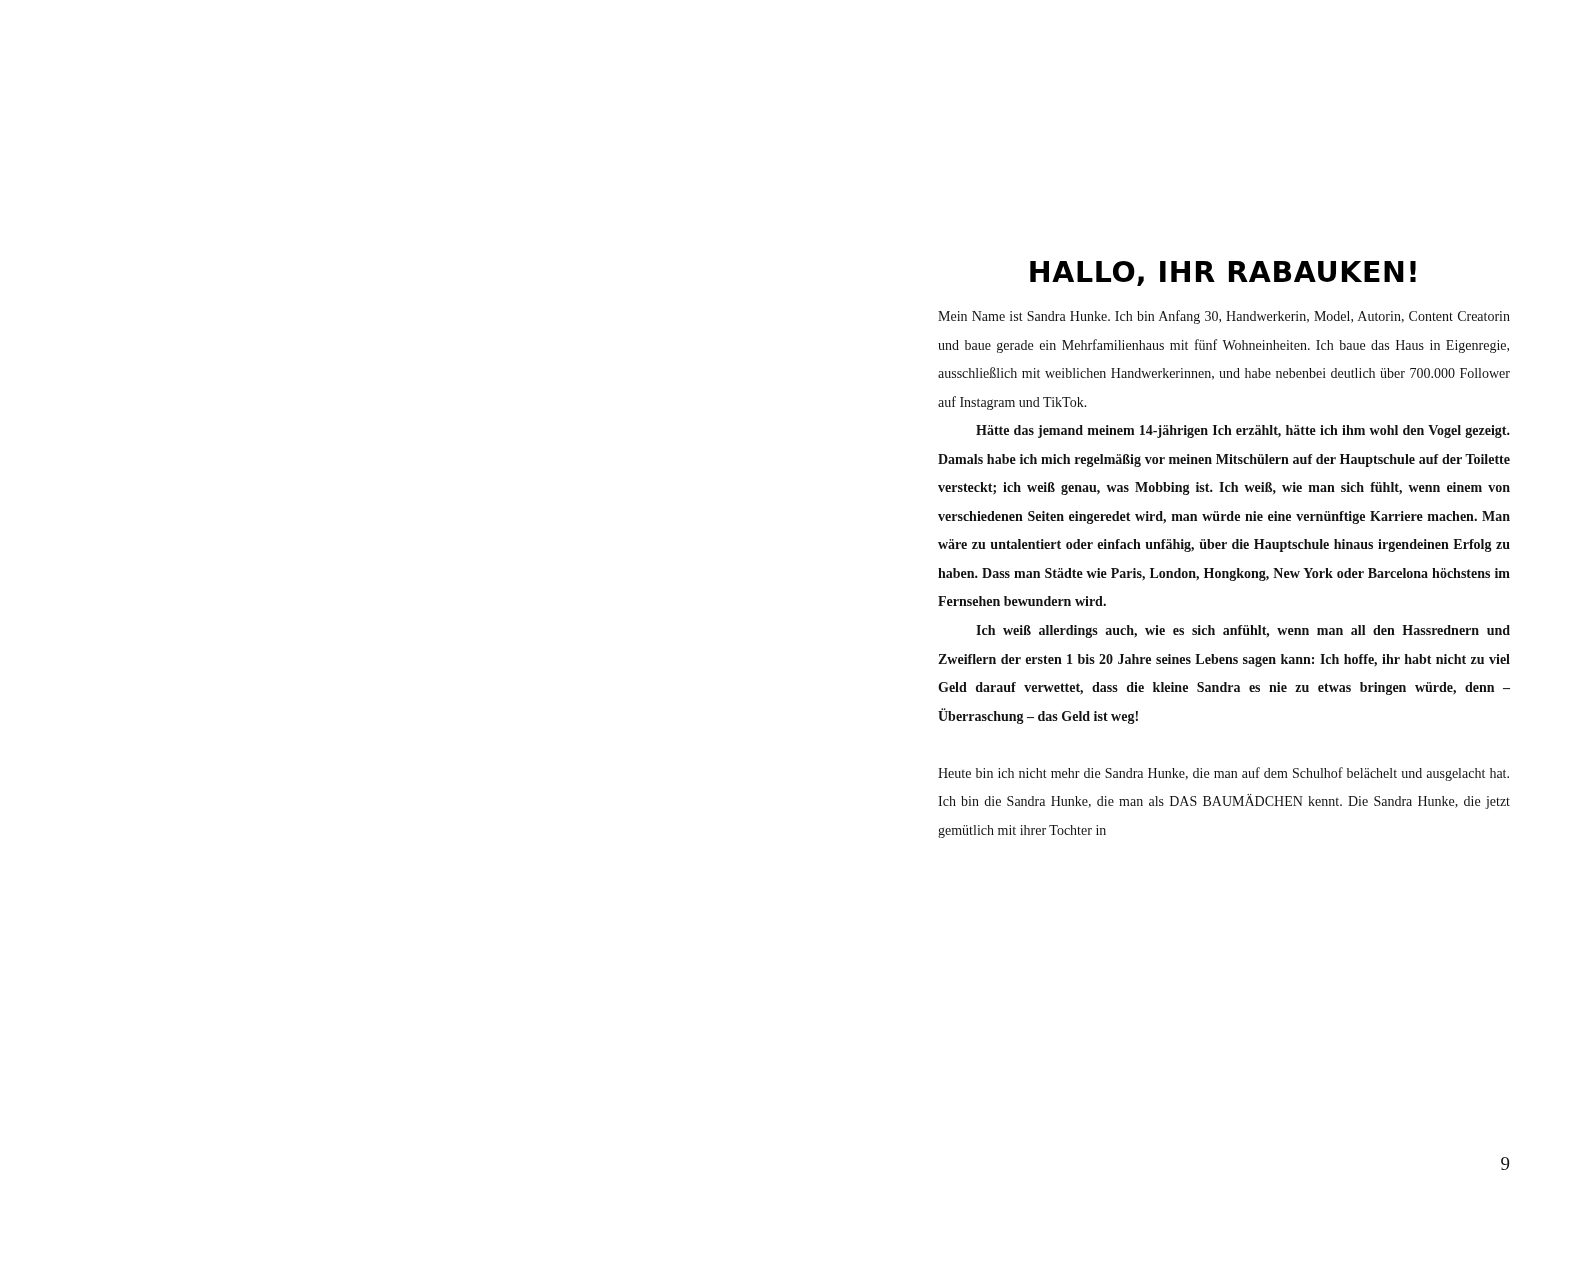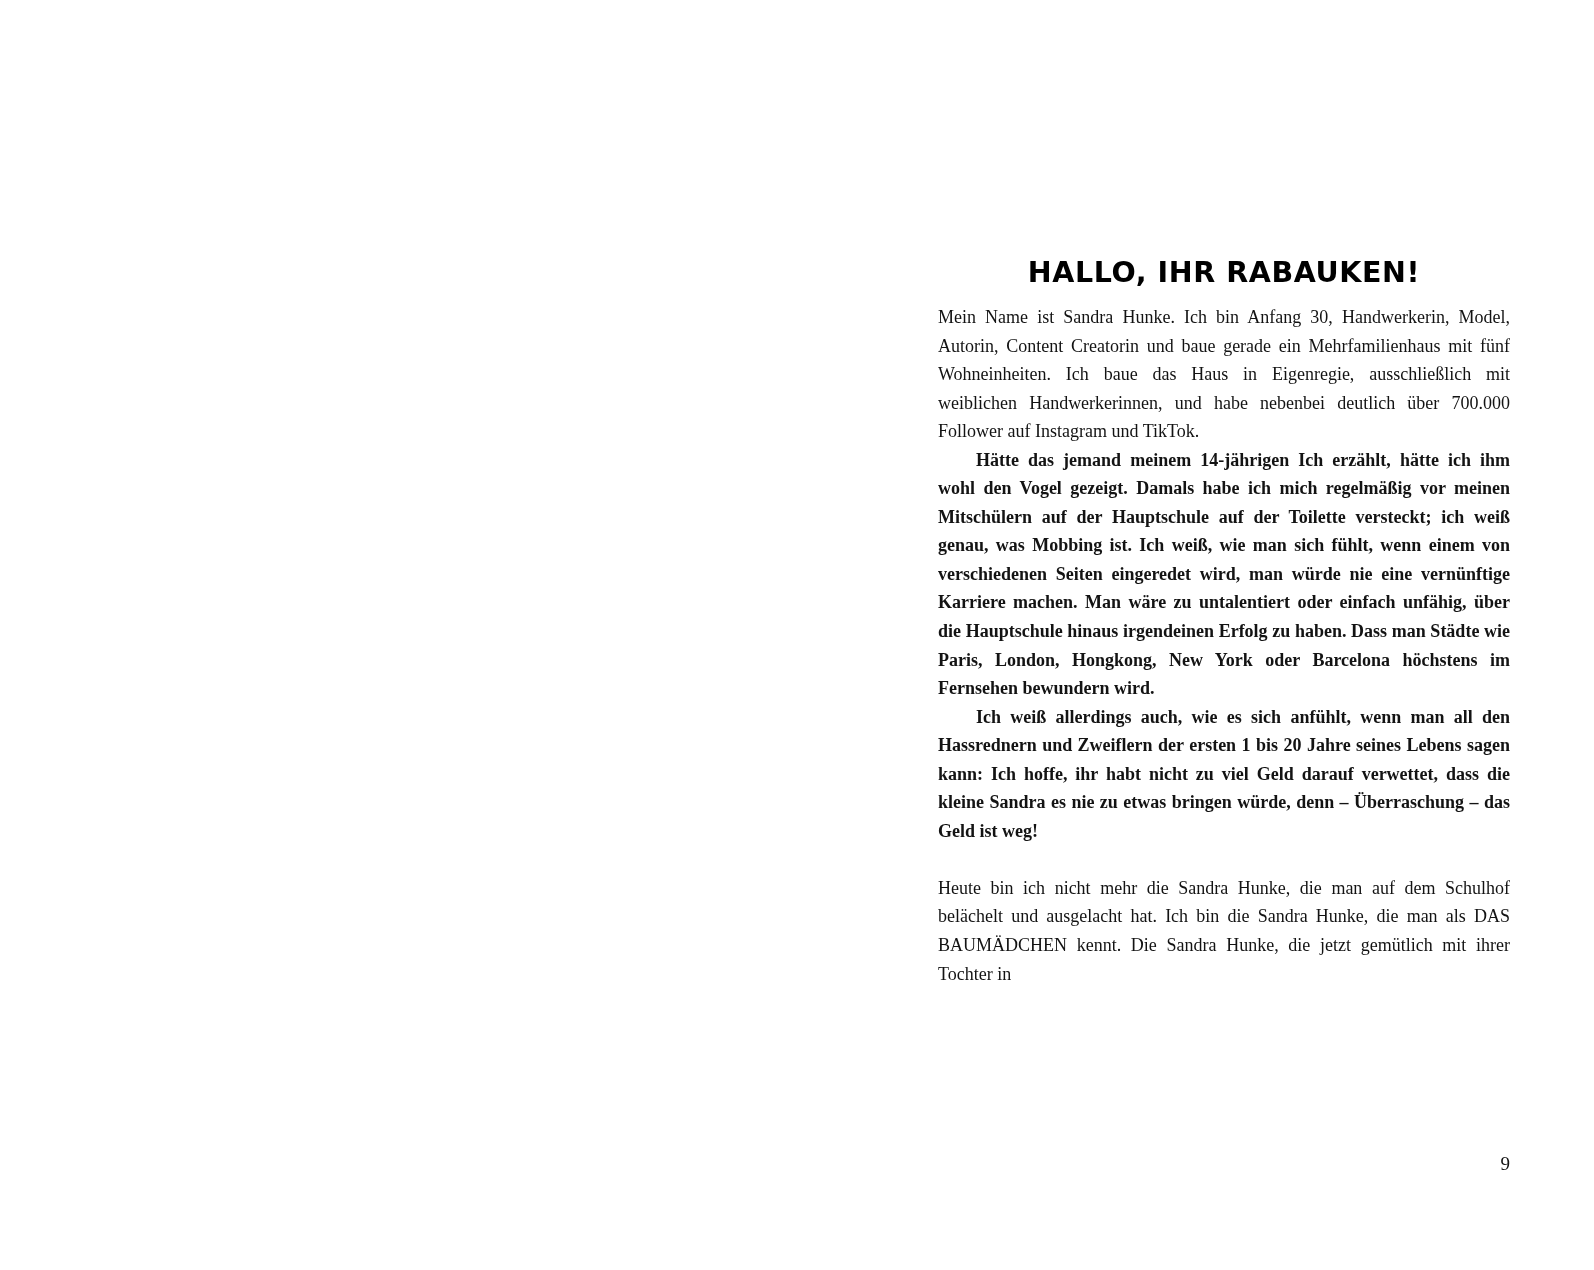--- a/index.html
+++ b/index.html
@@ -70,21 +70,21 @@
   .body-copy {
     position: absolute;
     top: 303px;
     left: 0;
     width: 572px;
   }
 
   .body-copy p {
     margin: 0;
     padding: 0;
-    font-size: 18px;
+    font-size: 14px;
     line-height: 28.55px;
     text-align: justify;
     text-justify: inter-word;
     font-feature-settings: "onum" 1, "liga" 1;
     font-variant-numeric: oldstyle-nums;
     color: #131313;
     hyphens: manual;
   }
 
   .body-copy p.indented {

